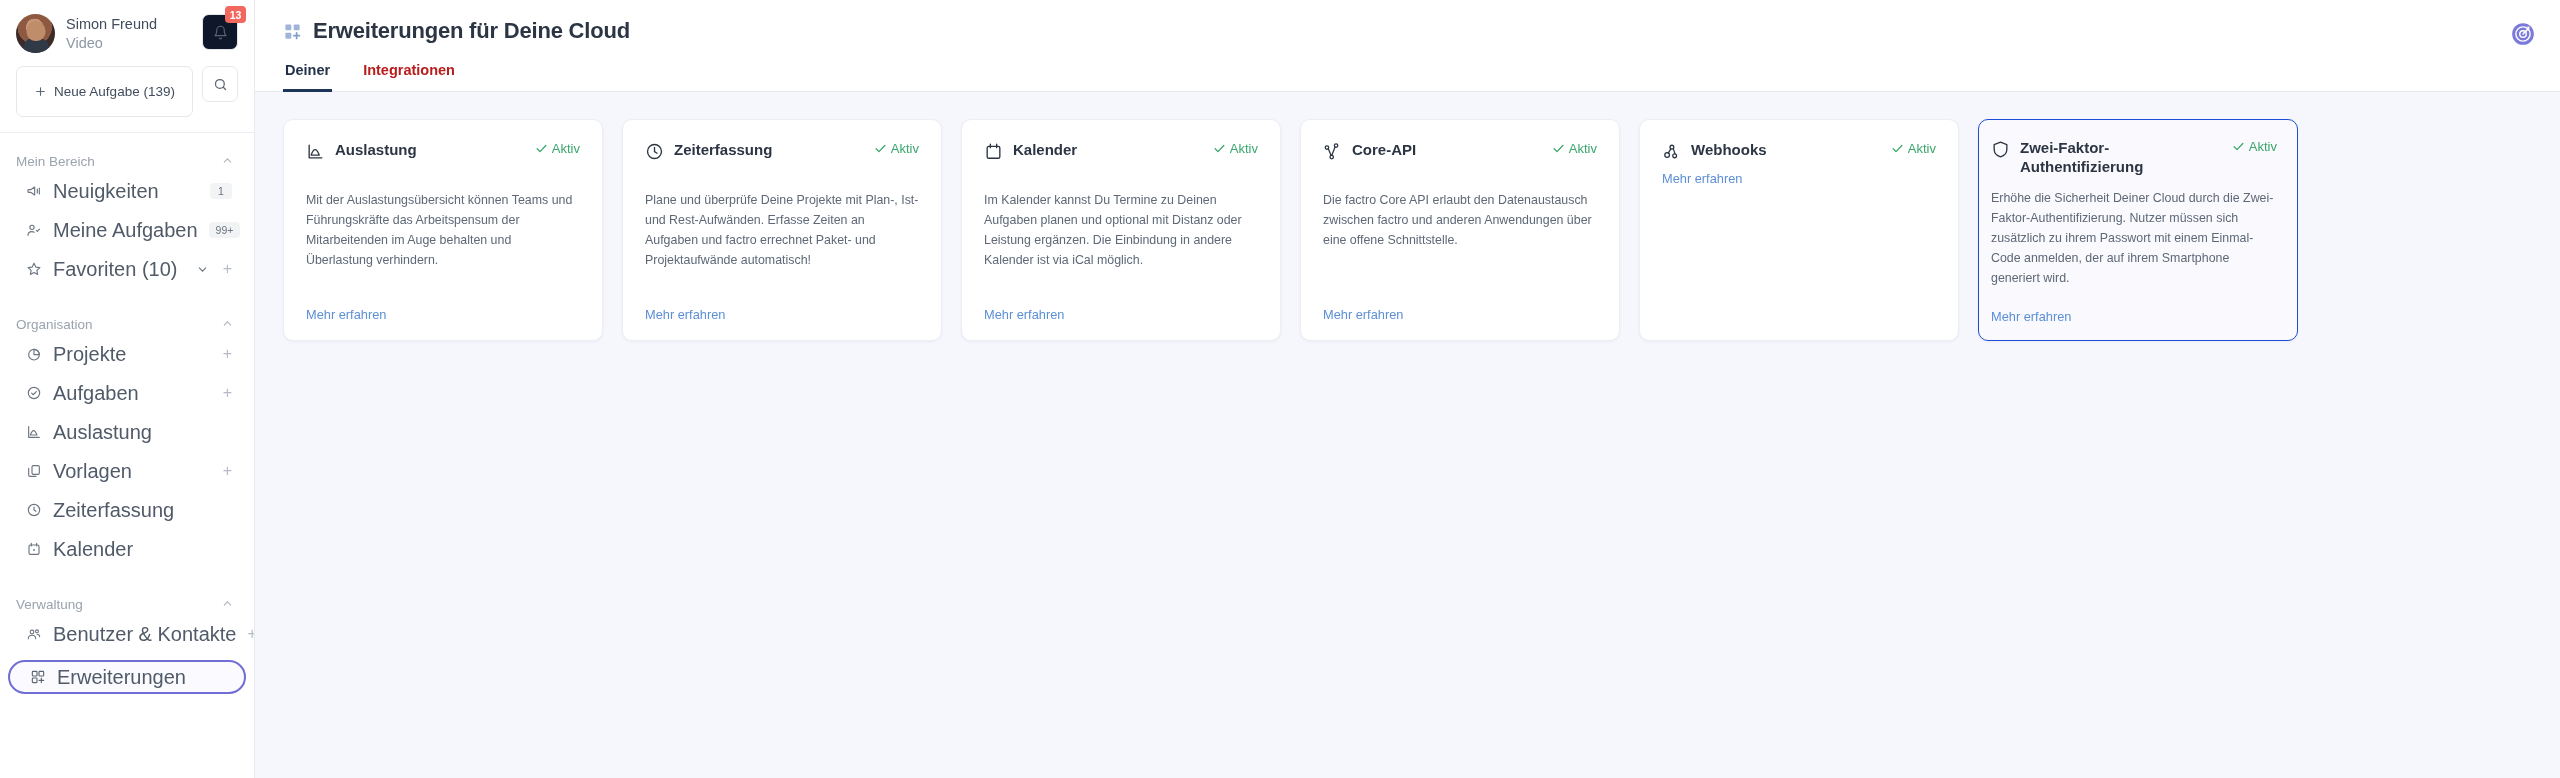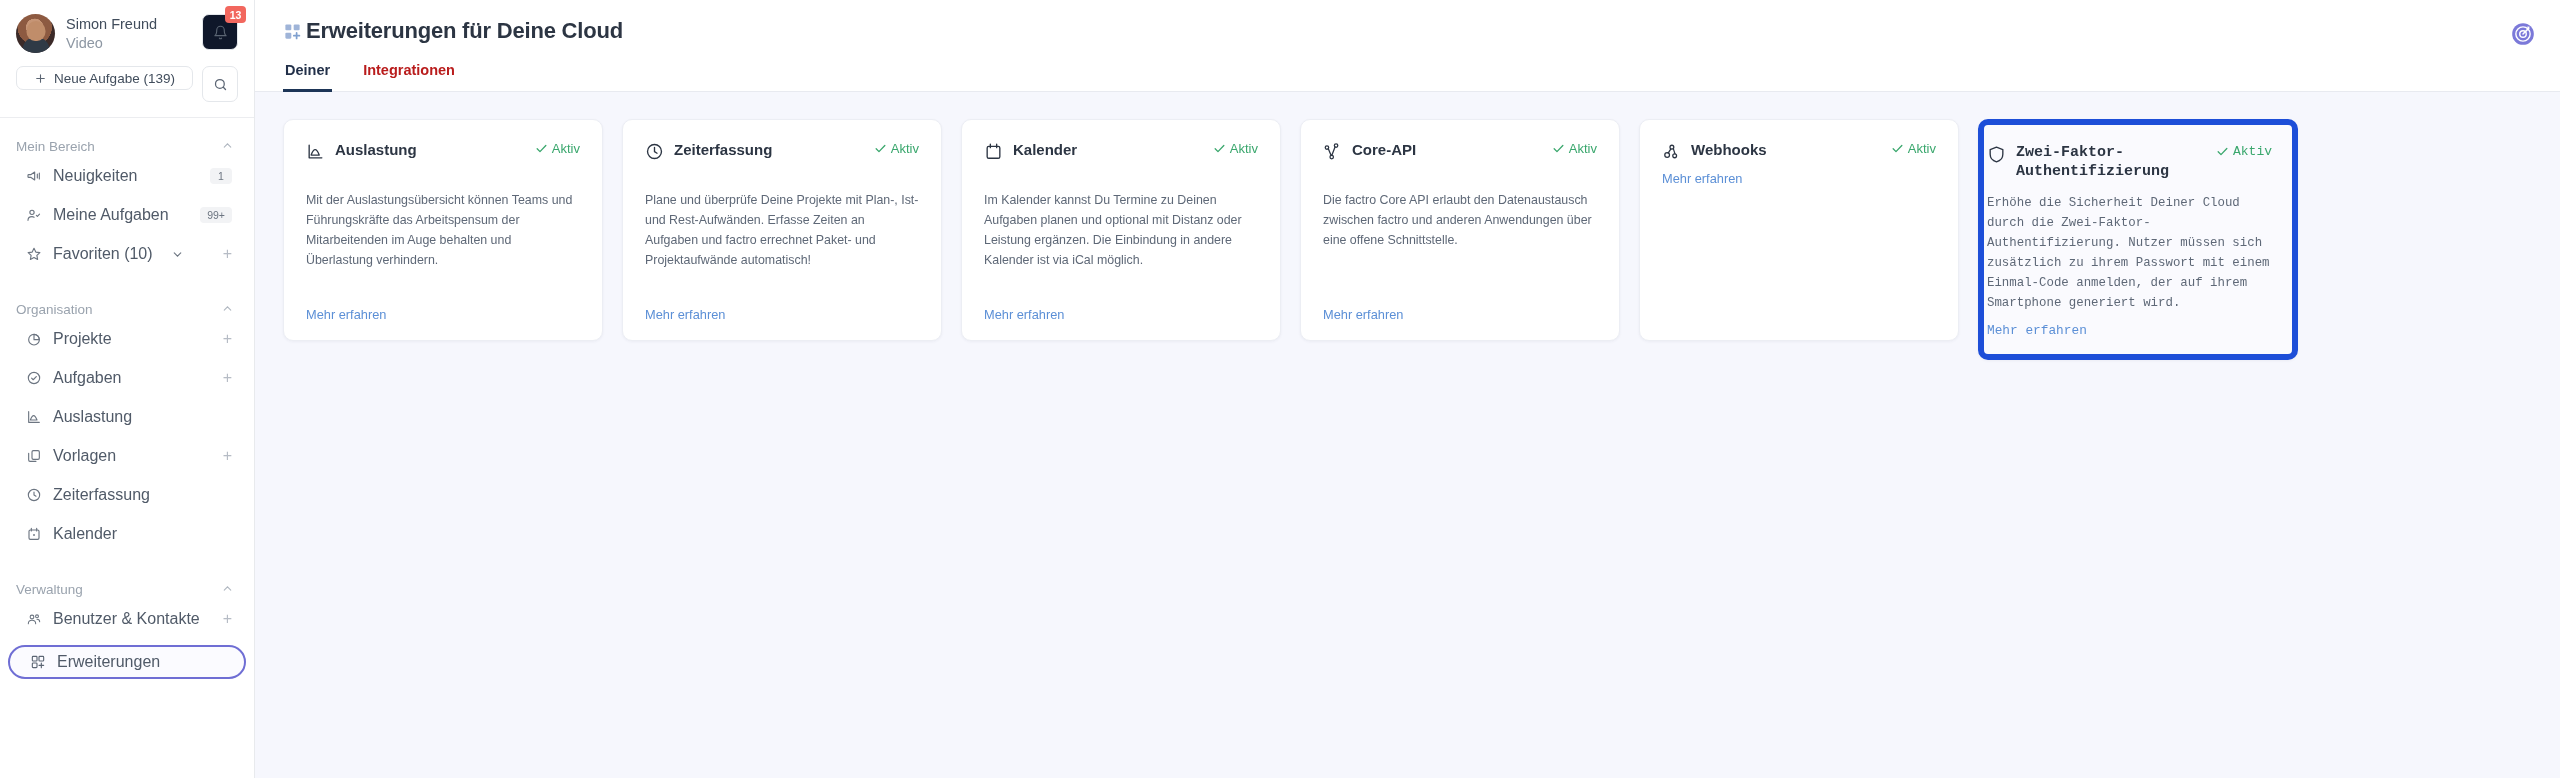--- a/index.html
+++ b/index.html
@@ -49,21 +49,21 @@
     position: relative; flex: 0 0 36px; cursor: pointer;
   }
   .badge-13 {
     position: absolute; top: -9px; right: -9px;
     background: #f2675e; color: #fff; font-size: 10.5px; font-weight: 600;
     min-width: 21px; height: 17px; border-radius: 4px;
     display: flex; align-items: center; justify-content: center; padding: 0 4px;
   }
   .action-row { display: flex; gap: 9px; margin-top: 13px; }
   .new-task-btn {
-    flex: 1; height: 24px; border: 1px solid #e4e7eb; border-radius: 7px;
+    flex: 1; height: 51px; border: 1px solid #e4e7eb; border-radius: 7px;
     background: #fff; display: flex; align-items: center; justify-content: center;
     gap: 7px; font-size: 13.5px; color: #414d5c; cursor: pointer;
   }
   .search-btn {
     width: 36px; height: 36px; border: 1px solid #e4e7eb; border-radius: 7px;
     background: #fff; display: flex; align-items: center; justify-content: center;
     cursor: pointer; flex: 0 0 36px;
   }
   .sb-divider { height: 1px; background: #ecedf0; margin: 15px 0 0 0; }
 
@@ -73,40 +73,40 @@
     padding: 9px 20px 9px 16px; cursor: pointer;
   }
   .nav-group-title { font-size: 13.5px; color: #9aa3ae; }
   .nav-item {
     display: flex; align-items: center; gap: 11px;
     padding: 0 16px 0 19px; height: 26px; margin: 0 6px;
     cursor: pointer; border-radius: 19px; position: relative;
   }
   .nav-row-wrap { height: 26px; margin-bottom: 0; }
   .nav-icon { width: 17px; height: 17px; flex: 0 0 17px; display: flex; align-items: center; justify-content: center; }
-  .nav-label { font-size: 16px; color: #505a68; flex: 1; white-space: nowrap; }
+  .nav-label { font-size: 20px; color: #505a68; flex: 1; white-space: nowrap; }
   .nav-right { display: flex; align-items: center; gap: 7px; }
   .nav-badge {
     background: #f2f3f5; color: #6c7581; font-size: 10.5px;
     border-radius: 4px; padding: 2px 7px; min-width: 22px; text-align: center;
   }
   .plus-btn { color: #b6bcc5; font-size: 16px; line-height: 1; cursor: pointer; }
   .nav-item.selected {
     border: 2px solid #6f6ed4; background: #fbfbff;
     height: 34px; border-radius: 20px; margin: 0 8px;
   }
   .nav-item.selected .nav-label { color: #505a68; }
 
   
   .main { flex: 1; display: flex; flex-direction: column; min-width: 0; background: #f6f7fd; }
   .topbar {
     background: #fff; padding: 18px 28px 0 28px; position: relative;
     border-bottom: 1px solid #e8eaf0;
   }
-  .page-title-row { display: flex; align-items: center; gap: 4px; }
+  .page-title-row { display: flex; align-items: center; gap: 11px; }
   .page-title { font-size: 22px; color: #2c3543; font-weight: 600; letter-spacing: -.2px; }
   .tabs { display: flex; gap: 29px; margin-top: 18px; }
   .tab {
     font-size: 14.5px; color: #b91c1c; padding: 0 2px 11px 2px;
     cursor: pointer; border-bottom: 3px solid transparent; margin-bottom: -1px; font-weight: bold;
   }
   .tab.active { color: #223049; font-weight: 700; border-bottom-color: #1d3557; }
   .top-right-icon {
     position: absolute; right: 24px; top: 21px;
     width: 26px; height: 26px; cursor: pointer;
@@ -116,23 +116,22 @@
   .card-grid { display: flex; gap: 19px; align-items: flex-start; }
   .card {
     width: 320px; min-height: 222px;
     background: #fff; border-radius: 10px;
     border: 1px solid #eceef4;
     box-shadow: 0 1px 3px rgba(30,40,70,.05);
     padding: 21px 22px 18px 22px;
     display: flex; flex-direction: column; position: relative;
   }
   .card.highlight {
-    border: 6px solid #1d4ed8; background: #fafafe;
-    padding: 19px 20px 16px 3px;
-    font-family: Liberation Mono, monospace;
+    border: 1px solid #1d4ed8; background: #fafafe;
+    padding: 19px 20px 16px 12px;
   }
   .card-head { display: flex; align-items: flex-start; justify-content: space-between; gap: 8px; }
   .card-title-wrap { display: flex; align-items: flex-start; gap: 10px; min-width: 0; }
   .card-icon { width: 19px; height: 19px; flex: 0 0 19px; margin-top: 1px; }
   .card-title { font-size: 15px; font-weight: 700; color: #2c3543; line-height: 1.25; }
   .aktiv { display: flex; align-items: center; gap: 4px; white-space: nowrap; flex: 0 0 auto; }
   .aktiv-text { font-size: 13px; color: #3aa76d; }
   .card-desc {
     font-size: 12.4px; color: #5e6877; line-height: 1.62;
     margin-top: 29px; flex: 1;

